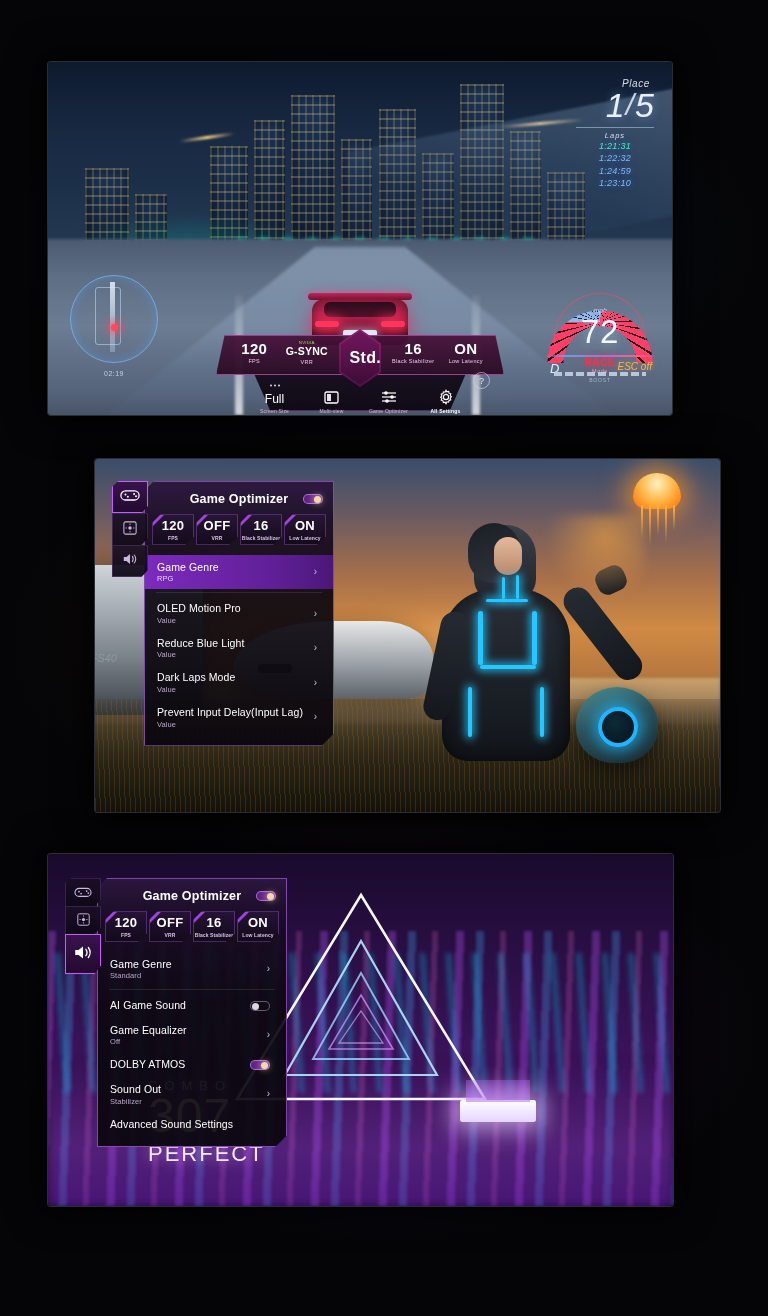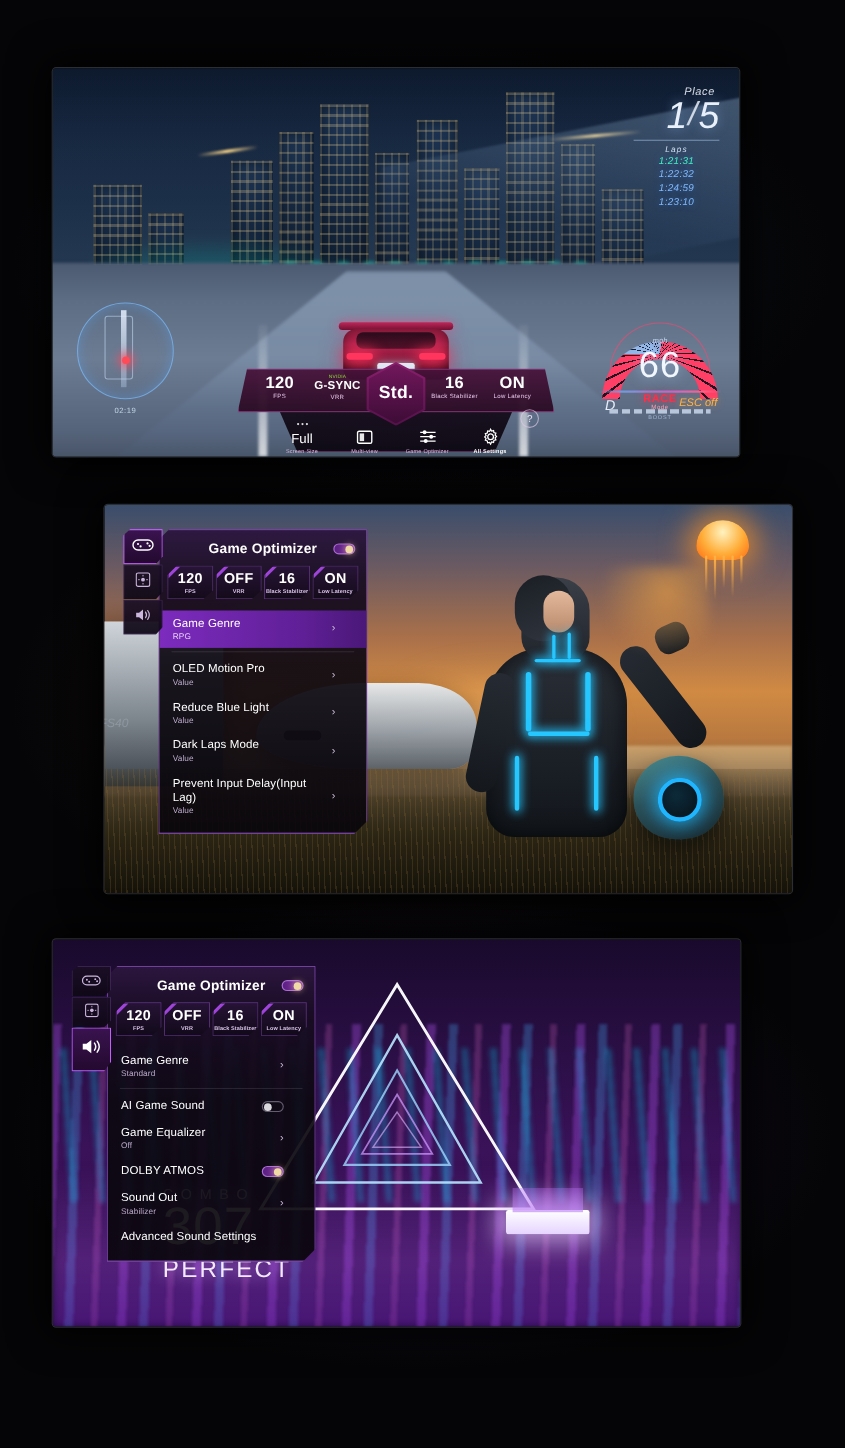--- a/index.html
+++ b/index.html
@@ -147,24 +147,24 @@
     border:1px solid rgba(200,100,200,.35);border-top:none;
     clip-path:polygon(5% 0,95% 0,88% 100%,12% 100%);}
   .gb-stats{position:absolute;left:6px;right:6px;top:5px;display:flex;align-items:center;
     justify-content:space-between;padding:0 6px;}
   .gbs{flex:1;text-align:center;}
   .gbs .v{font-size:15px;font-weight:600;color:#fff;line-height:1.05;letter-spacing:.3px;}
   .gbs .k{font-size:5.5px;color:#e8c6ea;letter-spacing:.3px;margin-top:2px;}
   .gbs .gsync{display:flex;flex-direction:column;align-items:center;}
   .gbs .nv{font-size:4.4px;color:#8fdc33;letter-spacing:.2px;}
   .gbs .gs{font-size:10.5px;font-weight:700;color:#fff;letter-spacing:.2px;}
-  .hex{position:absolute;left:50%;top:-6px;transform:translateX(-50%);width:54px;height:58px;
+  .hex{position:absolute;left:50%;top:-6px;transform:translateX(-50%);width:42px;height:58px;
     background:linear-gradient(180deg,#8c1f6e,#53114a);
     clip-path:polygon(50% 0,100% 25%,100% 75%,50% 100%,0 75%,0 25%);
-    display:flex;align-items:center;justify-content:center;
+    display:flex;align-items:center;justify-content:flex-end;
     box-shadow:0 0 18px rgba(240,90,210,.6);}
   .hex::before{content:"";position:absolute;inset:2px;
     clip-path:polygon(50% 0,100% 25%,100% 75%,50% 100%,0 75%,0 25%);
     background:linear-gradient(180deg,#72175c,#3d0c36);}
   .hex span{position:relative;font-size:16px;font-weight:600;color:#fff;letter-spacing:.3px;}
   .hexarr{position:absolute;top:22px;font-size:10px;color:#e9a5e0;}
   .hexarr.l{left:-24px;} .hexarr.r{right:-24px;}
   .gb-menu{position:absolute;left:30px;right:30px;top:42px;display:flex;justify-content:space-around;align-items:flex-end;}
   .gbm{text-align:center;width:52px;}
   .gbm .ic{height:16px;display:flex;align-items:center;justify-content:center;color:#fff;}
@@ -293,21 +293,21 @@
     background:linear-gradient(180deg,rgba(42,20,58,.75),rgba(16,9,24,.75));
     border:1px solid rgba(150,85,205,.45);
     clip-path:polygon(9px 0,100% 0,100% calc(100% - 8px),calc(100% - 9px) 100%,0 100%,0 9px);}
   .chip .cv{font-size:13px;font-weight:600;color:#fff;line-height:1.05;letter-spacing:.3px;}
   .chip .ck{font-size:5px;color:#d9c2e8;margin-top:2px;letter-spacing:.1px;font-weight:600;}
   .chip::before{content:"";position:absolute;left:0;top:0;width:11px;height:11px;
     background:linear-gradient(135deg,#c45cff,#8a2fd1);
     clip-path:polygon(0 0,100% 0,0 100%);opacity:.9;}
   .rows{padding:2px 0 0;}
   .row{display:flex;align-items:center;justify-content:space-between;
-    padding:6px 28px 6px 12px;position:relative;}
+    padding:6px 16px 6px 12px;position:relative;}
   .row.sel{background:linear-gradient(90deg,#7c2bbe,#5f1f96 70%,#4a1878);}
   .row .lft .rl{font-size:10.5px;color:#fff;font-weight:500;letter-spacing:.1px;line-height:1.2;}
   .row .lft .rv{font-size:7.5px;color:#b9a8c8;margin-top:1px;letter-spacing:.1px;}
   .row.sel .lft .rv{color:#e6d2f7;}
   .chev{font-size:10px;color:#c8bad6;line-height:1;}
   .divrow{height:1px;margin:3px 11px;background:rgba(255,255,255,.10);}
   .row .tgl{flex:0 0 auto;}
 
   
   #gopt2{left:17px;top:22px;}
@@ -382,21 +382,21 @@
           <div class="lt n">1:24:59</div>
           <div class="lt n">1:23:10</div>
         </div>
       </div>
 
       <div class="speedo">
         <div class="arc"></div>
           <div class="seg"></div>
           <div class="inner"></div>
         <div class="unit">mph</div>
-        <div class="val">66</div>
+        <div class="val">72</div>
         <div class="divider"></div>
         <div class="gear">D</div>
         <div class="race">
           <b>RACE</b>
           <i>Mode</i>
         </div>
         <div class="esc">ESC off</div>
         <div class="boost">
           <div class="bar"></div>
           <div class="bl">BOOST</div>

